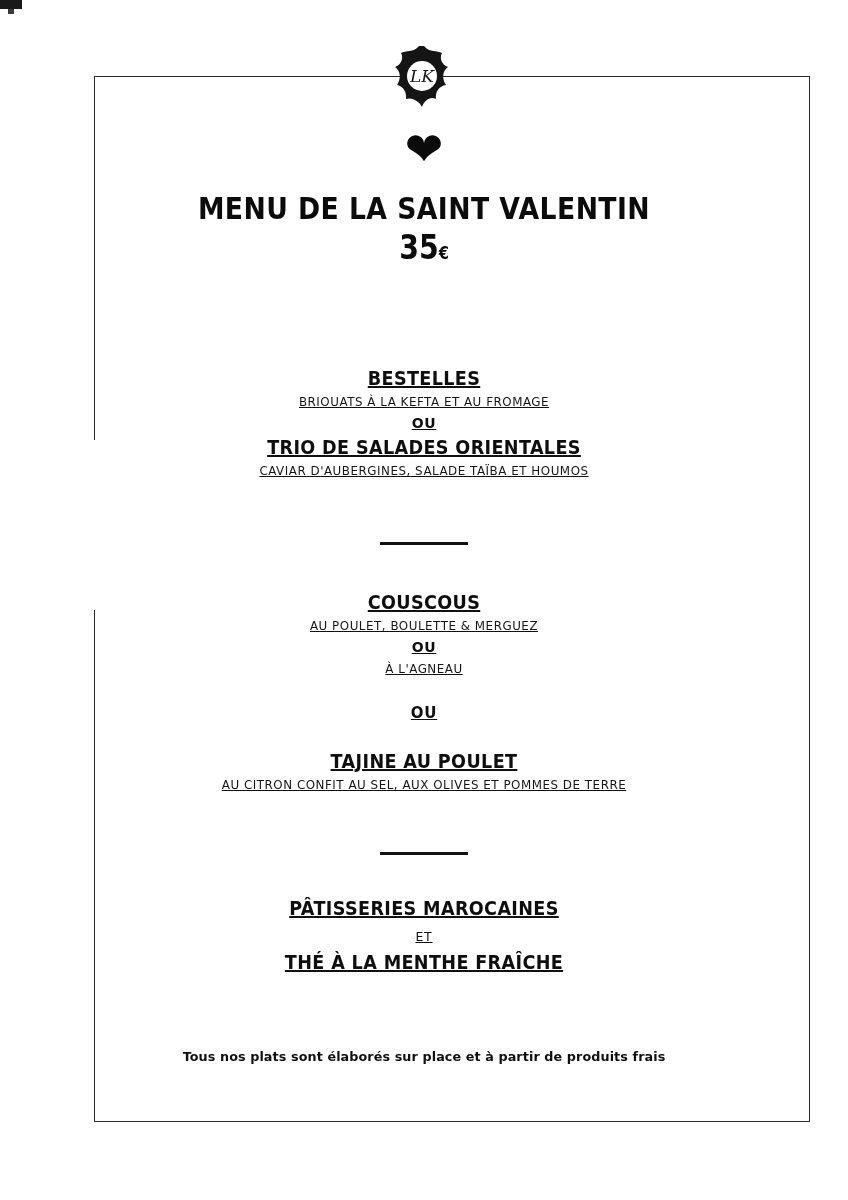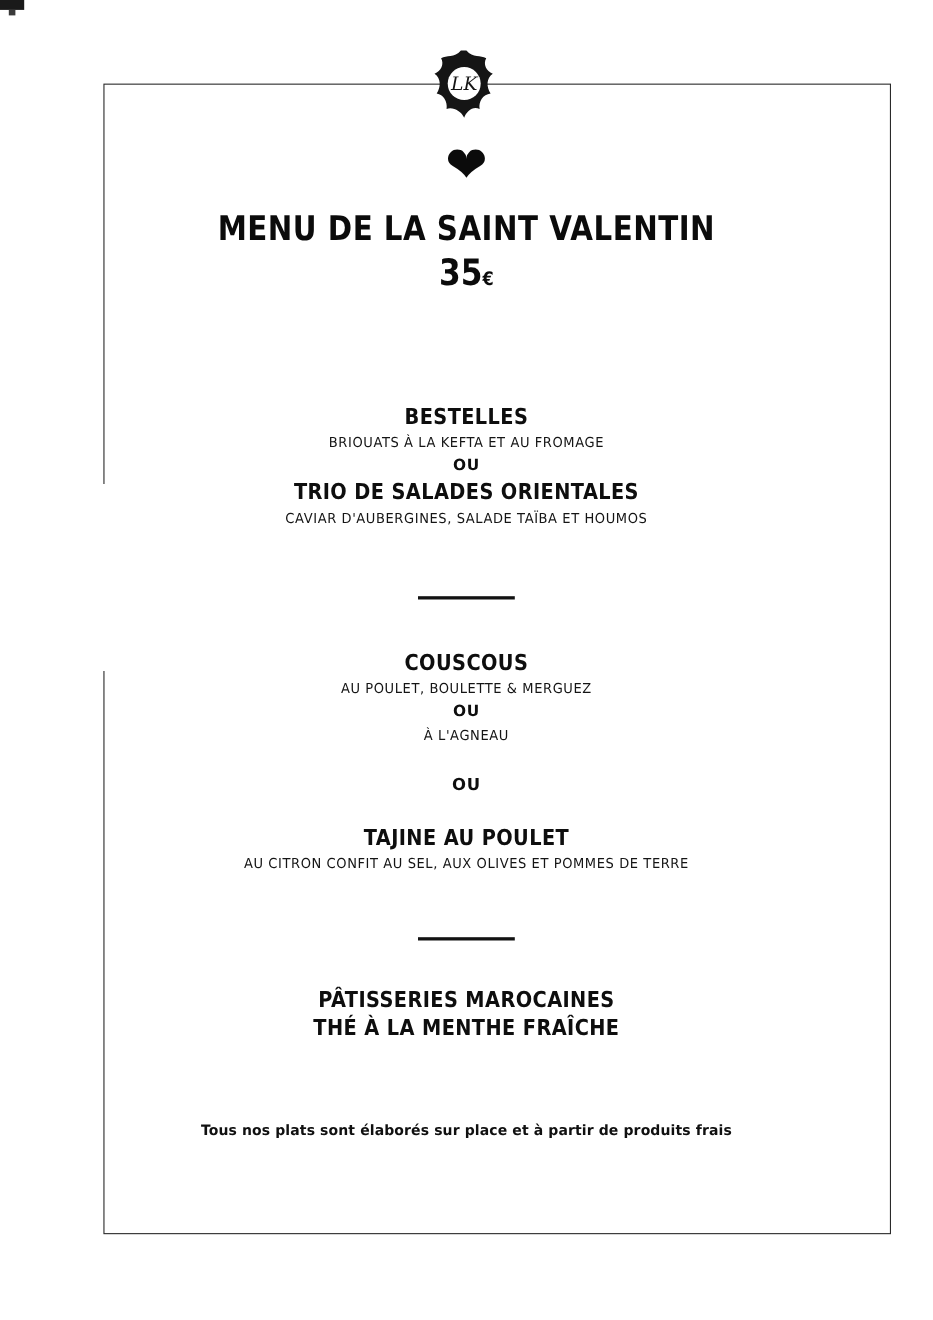--- a/index.html
+++ b/index.html
@@ -96,20 +96,21 @@
     font-family: "DejaVu Sans", sans-serif;
     font-weight: bold;
     font-size: 33px;
     color: #0b0b0b;
     transform: scaleX(0.86);
   }
   .price .cur { font-size: 17px; }
 
   .course {
     margin-top: 0;
+    text-decoration: underline;
   }
   .course-1 { margin-top: 98px; }
 
   .dish {
     font-family: "DejaVu Sans", sans-serif;
     font-weight: bold;
     font-size: 20px;
     letter-spacing: 0.4px;
     color: #0e0e0e;
     transform: scaleX(0.88);
@@ -218,17 +219,18 @@
 
     <div class="dish">TAJINE AU POULET</div>
     <div class="desc">AU CITRON CONFIT AU SEL, AUX OLIVES ET POMMES DE TERRE</div>
   </div>
 
   <div class="rule rule-2"></div>
   <div class="sep-after-2"></div>
 
   <div class="course">
     <div class="dish">PÂTISSERIES MAROCAINES</div>
+    <div class="conj">ET</div>
     <div class="dish">THÉ À LA MENTHE FRAÎCHE</div>
   </div>
 
   <div class="footer-note">Tous nos plats sont élaborés sur place et à partir de produits frais</div>
 </div>
 
 </body></html>

